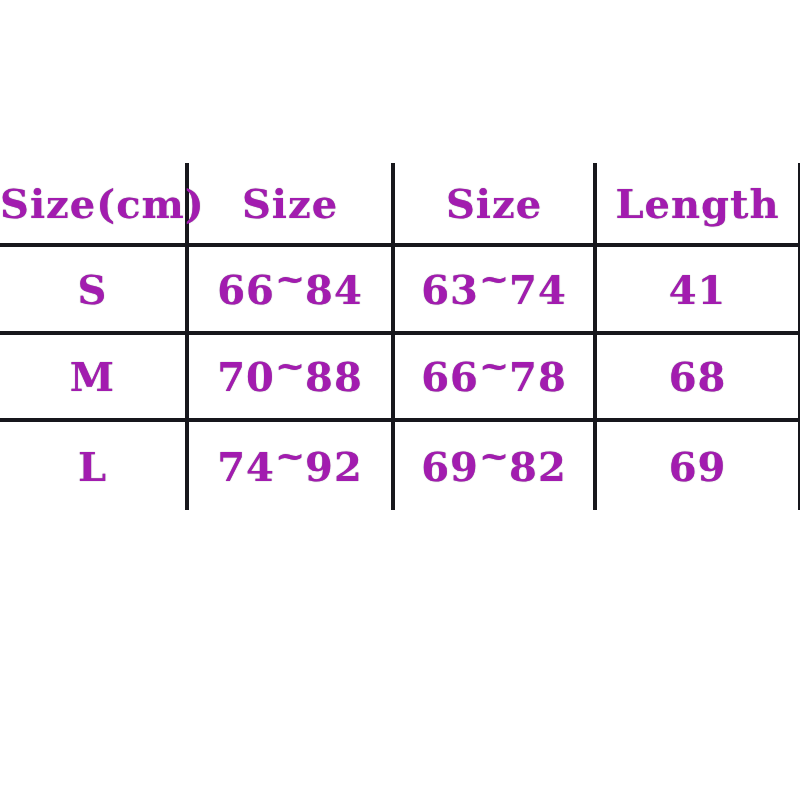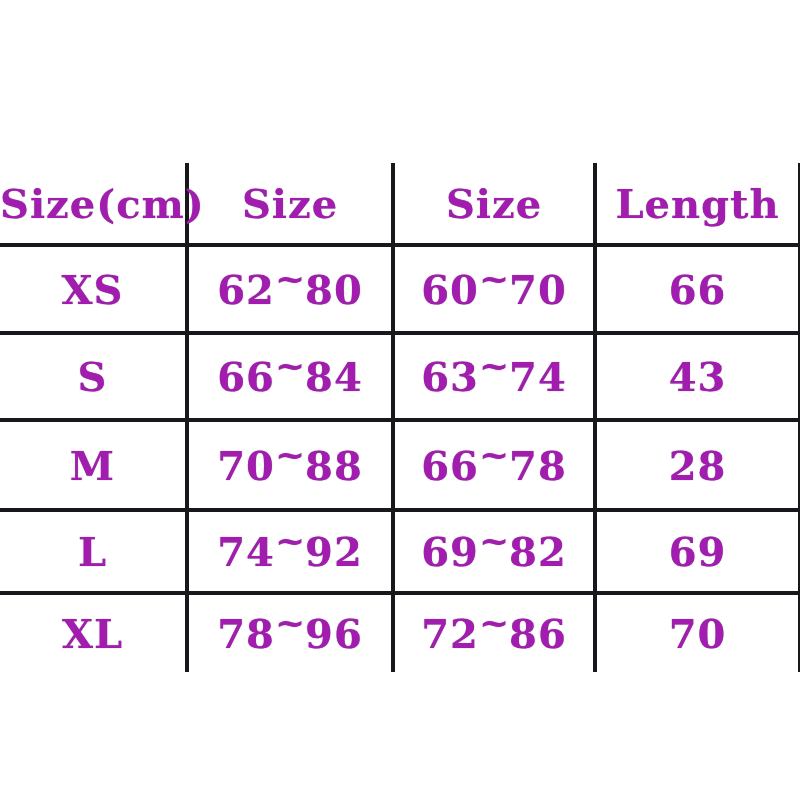--- a/index.html
+++ b/index.html
@@ -74,44 +74,32 @@
     <thead>
       <tr>
         <th>Size(cm)</th>
         <th>Size</th>
         <th>Size</th>
         <th>Length</th>
       </tr>
     </thead>
     <tbody>
       <tr>
-        <td>XS</td>
-        <td>62<span class="tilde">~</span>80</td>
-        <td>60<span class="tilde">~</span>70</td>
-        <td>66</td>
-      </tr>
-      <tr>
         <td>S</td>
         <td>66<span class="tilde">~</span>84</td>
         <td>63<span class="tilde">~</span>74</td>
-        <td>43</td>
+        <td>41</td>
       </tr>
       <tr>
         <td>M</td>
         <td>70<span class="tilde">~</span>88</td>
         <td>66<span class="tilde">~</span>78</td>
-        <td>28</td>
+        <td>68</td>
       </tr>
       <tr>
         <td>L</td>
         <td>74<span class="tilde">~</span>92</td>
         <td>69<span class="tilde">~</span>82</td>
         <td>69</td>
       </tr>
-      <tr>
-        <td>XL</td>
-        <td>78<span class="tilde">~</span>96</td>
-        <td>72<span class="tilde">~</span>86</td>
-        <td>70</td>
-      </tr>
     </tbody>
   </table>
 </div>
 
 </body></html>

